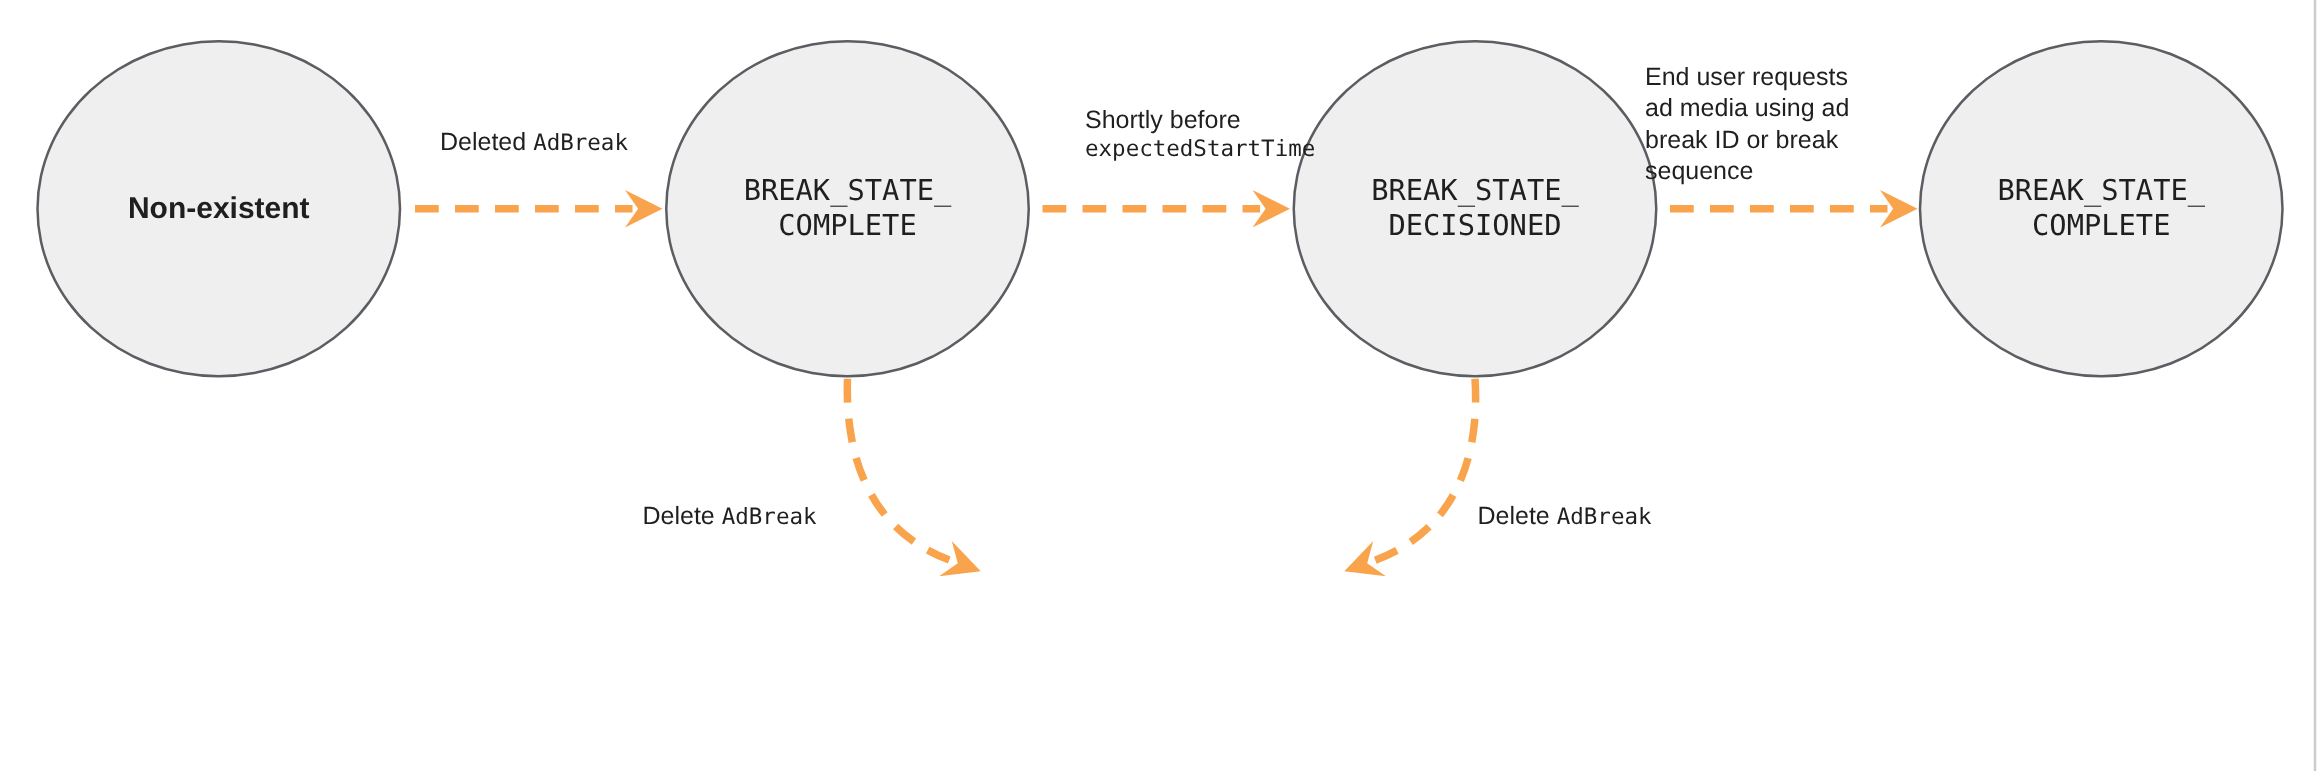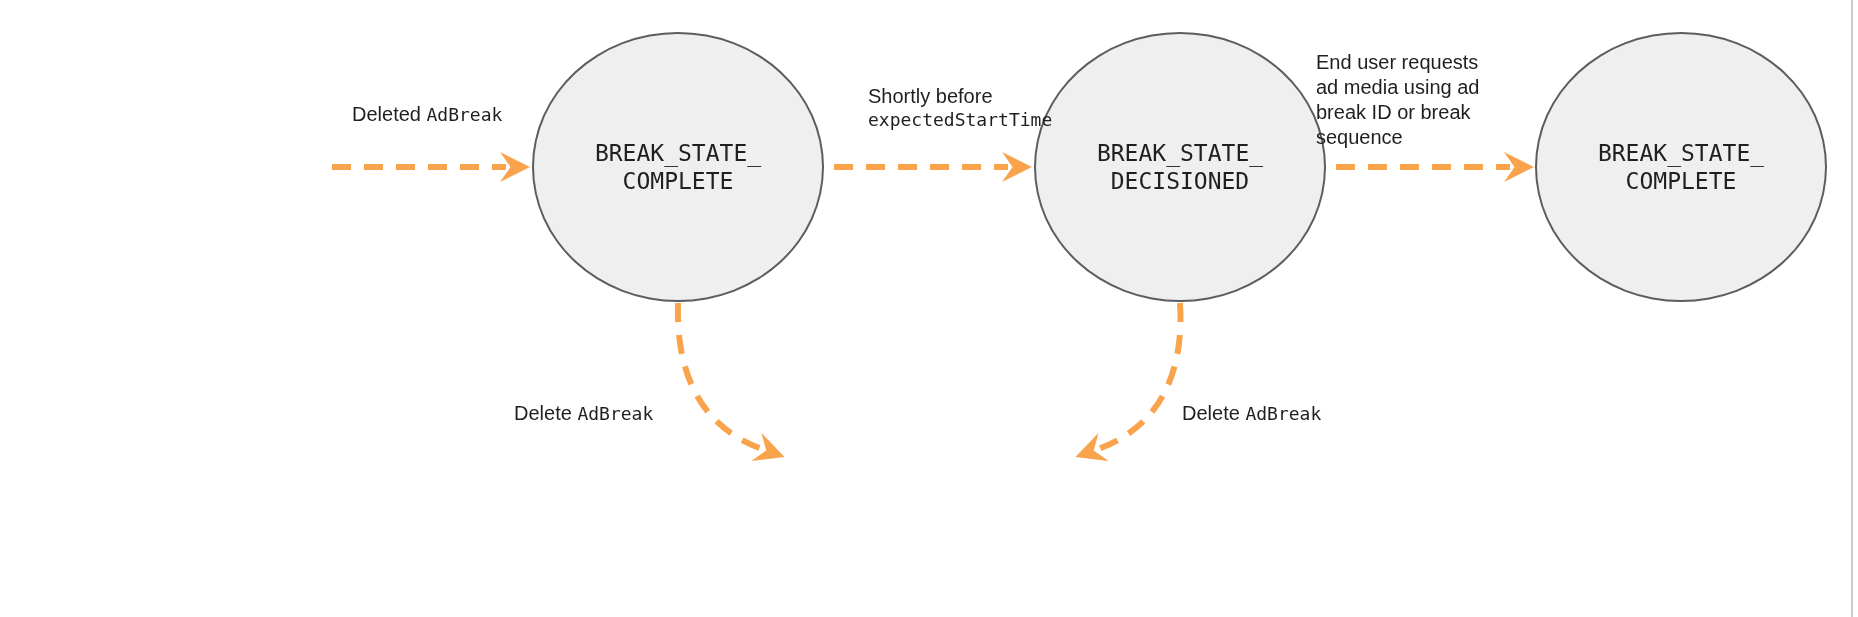--- a/index.html
+++ b/index.html
@@ -87,20 +87,23 @@
         <path class="head" d="M0,0 L10,5 L0,10 L3.5,5 Z"></path>
       </marker>
     </defs>
     <path class="dash" d="M332 167 L506 167" marker-end="url(#arrowhead)"></path>
     <path class="dash" d="M834 167 L1008 167" marker-end="url(#arrowhead)"></path>
     <path class="dash" d="M1336 167 L1510 167" marker-end="url(#arrowhead)"></path>
     <path class="dash" d="M678 303 C676 365 695 425 762 449" marker-end="url(#arrowhead)"></path>
     <path class="dash" d="M1180 303 C1184 365 1165 425 1098 449" marker-end="url(#arrowhead)"></path>
   </svg>
 
+  <div class="node" style="left:29px; top:32px;">
+    <span class="sans-label">Non-existent</span>
+  </div>
 
   <div class="node" style="left:532px; top:32px;">
     <span class="mono-line">BREAK_STATE_</span>
     <span class="mono-line">COMPLETE</span>
   </div>
 
   <div class="node" style="left:1034px; top:32px;">
     <span class="mono-line">BREAK_STATE_</span>
     <span class="mono-line">DECISIONED</span>
   </div>

